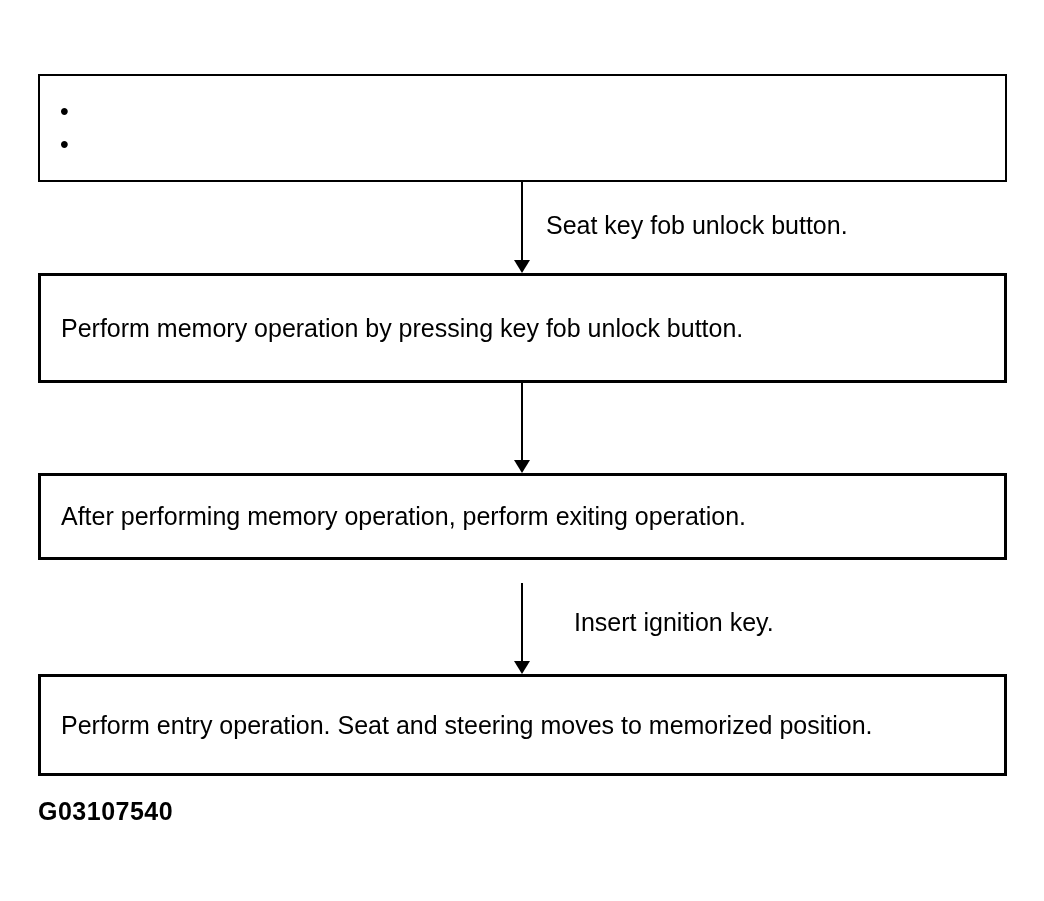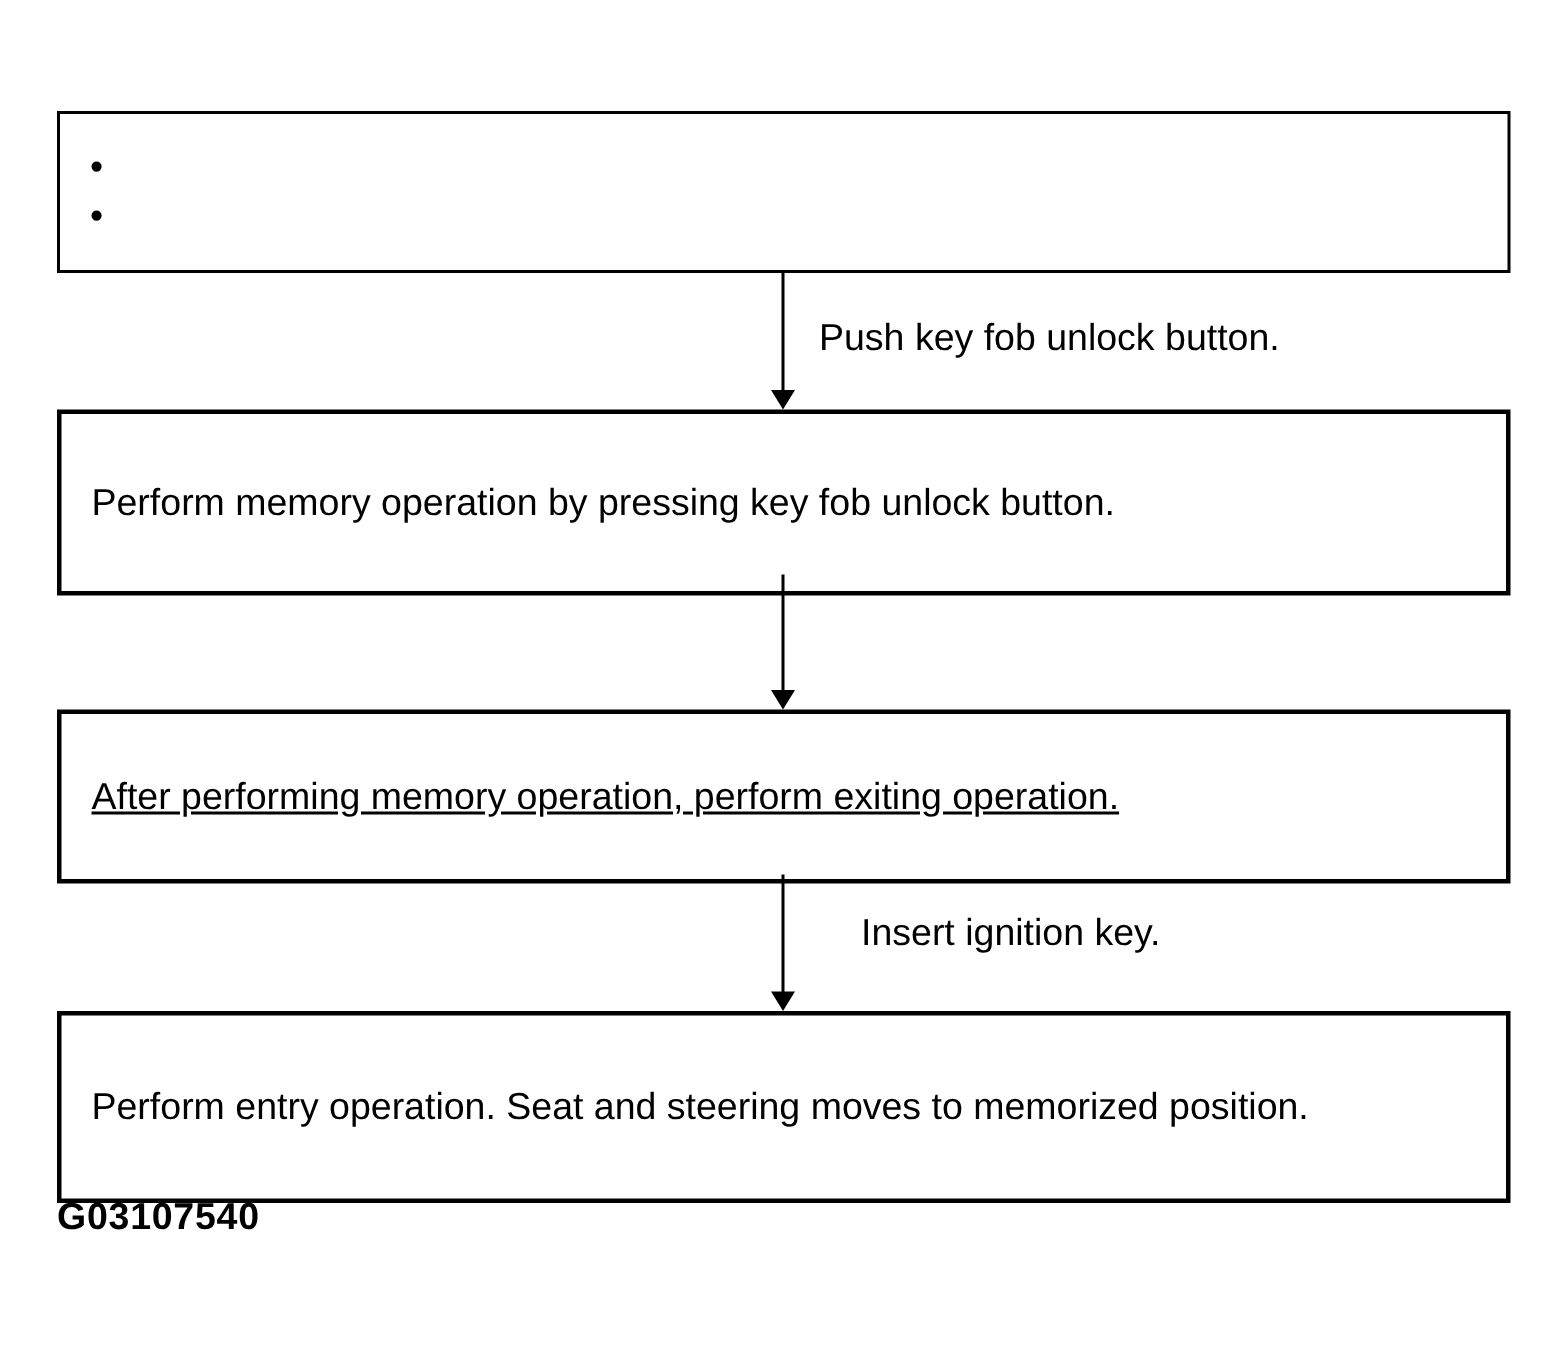--- a/index.html
+++ b/index.html
@@ -20,23 +20,23 @@
     width: 969px;
     border: 3px solid var(--ink, #000000);
     background: var(--paper, #ffffff);
     display: flex;
     flex-direction: column;
     justify-content: center;
     padding-left: 20px;
     padding-right: 8px;
   }
   .box1 { top: 74px;  height: 108px; border-width: 2px; }
-  .box2 { top: 273px; height: 124px; }
-  .box3 { top: 473px; height: 116px; text-decoration: underline; }
-  .box4 { top: 674px; height: 128px; }
+  .box2 { top: 273px; height: 110px; }
+  .box3 { top: 473px; height: 87px; }
+  .box4 { top: 674px; height: 102px; }
   .bullet-line {
     display: flex;
     align-items: baseline;
     line-height: 33px;
     white-space: nowrap;
   }
   .bullet {
     width: 20px;
     flex: 0 0 20px;
     text-align: left;
@@ -96,21 +96,21 @@
     </div>
     <div class="bullet-line">
       <span class="bullet">•</span>
     </div>
   </div>
 
   <div class="arrow arrow1">
     <div class="shaft"></div>
     <div class="head"></div>
   </div>
-  <div class="arrow-label label1">Push key fob unlock button.</div>
+  <div class="arrow-label label1">Seat key fob unlock button.</div>
 
   <div class="box box2">
     <span class="step-text">Perform memory operation by pressing key fob unlock button.</span>
   </div>
 
   <div class="arrow arrow2">
     <div class="shaft"></div>
     <div class="head"></div>
   </div>
 

